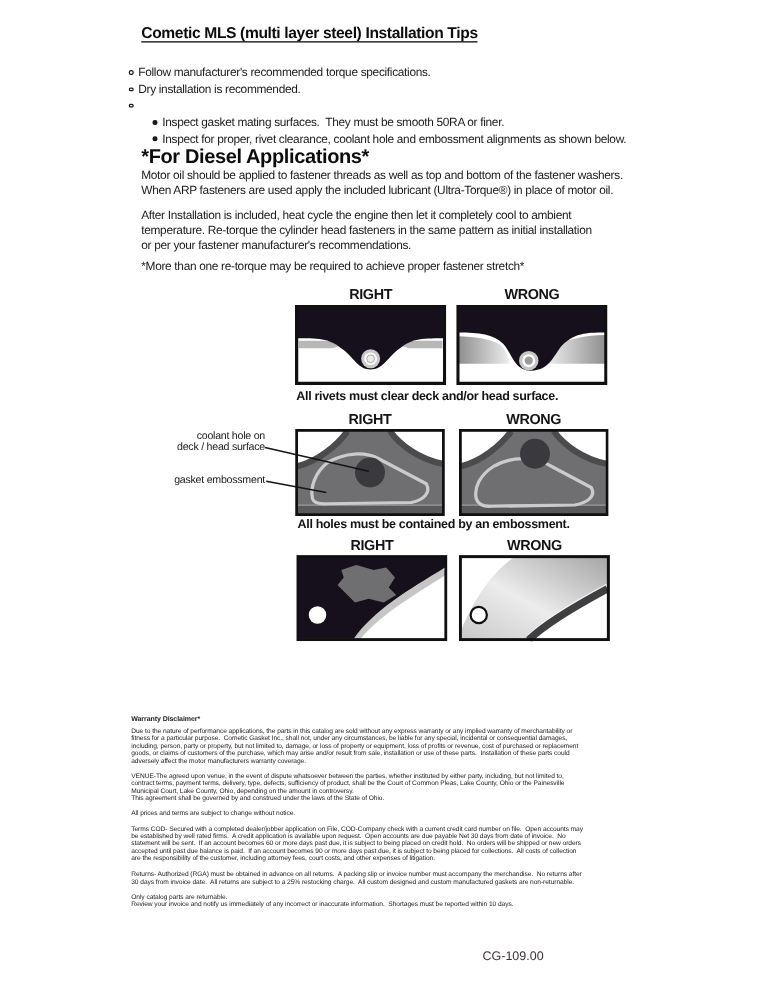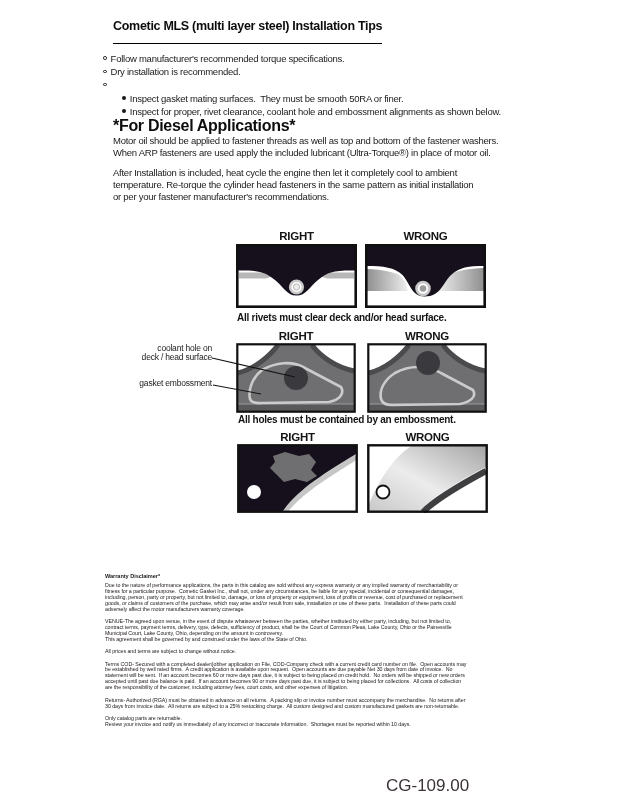--- a/index.html
+++ b/index.html
@@ -6,21 +6,21 @@
   html, body { background: #ffffff; }
   body {
     width: 618px; height: 800px; position: relative; overflow: hidden;
     font-family: "Liberation Sans", sans-serif; color: #1a1a1a;
   }
   .page { position: absolute; inset: 0; background: #fff; }
 
   .title {
     position: absolute; left: 113px; top: 19px;
     font-size: 12.5px; font-weight: 700; letter-spacing: -0.3px;
-    border-bottom: 1.6px solid #000; padding-bottom: 10px; color: #0d0d0d;
+    border-bottom: 1.6px solid #000; padding-bottom: 0; color: #0d0d0d;
     white-space: pre;
   }
 
   .tips { position: absolute; left: 103px; top: 52px; }
   .tip-row { display: flex; height: 13.2px; align-items: flex-start; }
   .tip-row.sub { margin-left: 19px; }
   .b-open {
     width: 3.6px; height: 3.6px; border: 1px solid #1a1a1a; border-radius: 50%;
     margin: 4.4px 4px 0 0; flex: 0 0 auto;
   }
@@ -56,21 +56,21 @@
   }
   .callout1 { top: 344px; } .callout2 { top: 379px; }
   .leaders { position: absolute; left: 115px; top: 339px; z-index: 5; }
 
   .disclaimer { position: absolute; left: 105px; top: 573px; width: 430px; color: #262020; }
   .disclaimer h3 { font-size: 5.6px; font-weight: 700; letter-spacing: -0.05px; margin-bottom: 4px; white-space: pre; }
   .disclaimer p { font-size: 5.3px; line-height: 5.9px; letter-spacing: -0.05px; margin-bottom: 6.5px; white-space: pre; }
 
   .pagenum {
     position: absolute; left: 386px; top: 760px;
-    font-size: 17px; color: #3b3336; white-space: pre; margin-top: 16px;
+    font-size: 10px; color: #3b3336; white-space: pre;
   }
 </style>
 </head>
 <body>
 
 <div class="page">
 
   <div class="title">Cometic MLS (multi layer steel) Installation Tips</div>
 
   <div class="tips">
@@ -94,20 +94,21 @@
       <span class="tip-text">Inspect for proper, rivet clearance, coolant hole and embossment alignments as shown below.</span>
     </div>
   </div>
 
   <div class="diesel-heading">*For Diesel Applications*</div>
   <div class="body-p p1">Motor oil should be applied to fastener threads as well as top and bottom of the fastener washers.
 When ARP fasteners are used apply the included lubricant (Ultra-Torque®) in place of motor oil.</div>
   <div class="body-p p2">After Installation is included, heat cycle the engine then let it completely cool to ambient
 temperature. Re-torque the cylinder head fasteners in the same pattern as initial installation
 or per your fastener manufacturer's recommendations.</div>
+  <div class="body-p p3">*More than one re-torque may be required to achieve proper fastener stretch*</div>
 
   <div class="dlabel" style="left:236px; top:230px;">RIGHT</div>
   <div class="dlabel" style="left:365px; top:230px;">WRONG</div>
 
   <svg class="panel" style="left:236px; top:244px;" width="121" height="64" viewBox="0 0 121 64">
     <rect x="1.3" y="1.3" width="118.4" height="61.4" fill="#ffffff"></rect>
     <polygon points="3,28.5 48,28.5 30,34.5 3,34.5" fill="#b7b7b7"></polygon>
     <polygon points="73,28.5 118,28.5 118,34.5 91,34.5" fill="#b7b7b7"></polygon>
     <path d="M2,2 H119 V26.5 C99,26.5 93,27 82,36 C73,43.5 70,51.5 60.5,51.5 C51,51.5 48,43.5 39,36 C28,27 22,26.5 2,26.5 Z" fill="#16101c"></path>
     <g>

